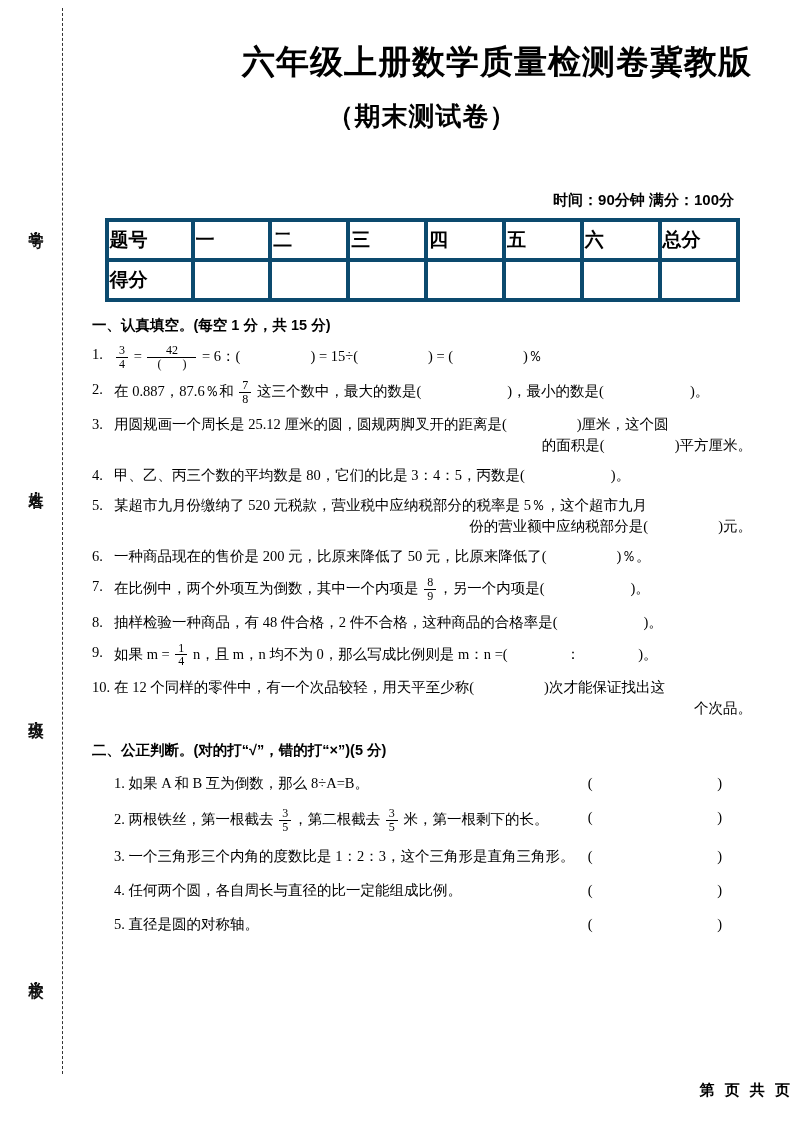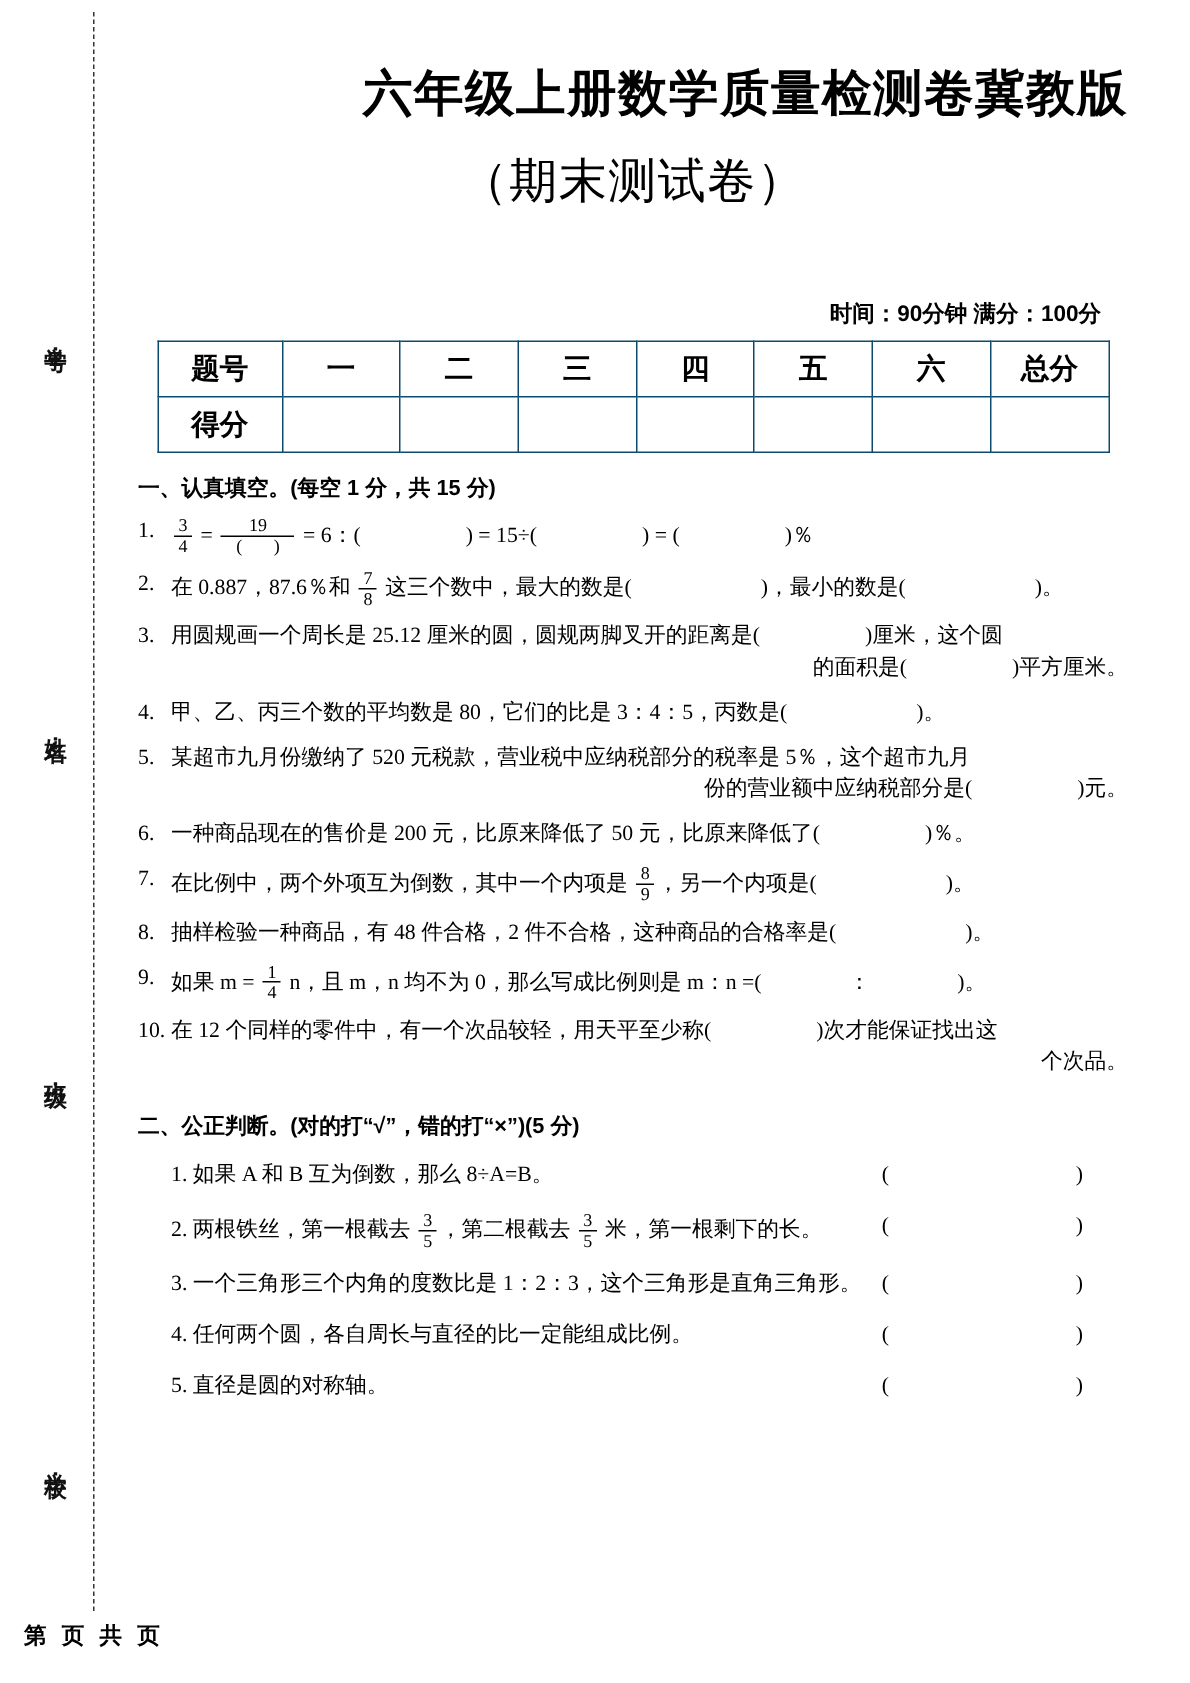--- a/index.html
+++ b/index.html
@@ -62,44 +62,44 @@
   h1.title {
     font-family: "Liberation Sans", sans-serif;
     font-weight: bold;
     font-size: 33px;
     text-align: right;
     margin: 40px 0 0 0;
     letter-spacing: 1px;
   }
   h2.subtitle {
     font-family: "Liberation Sans", sans-serif;
-    font-weight: normal;
-    font-size: 32px;
+    font-weight: bold;
+    font-size: 26px;
     text-align: center;
     margin: 14px 0 0 0;
     letter-spacing: 1px;
   }
   .timeline {
     text-align: right;
     font-family: "Liberation Sans", sans-serif;
     font-weight: bold;
     font-size: 15px;
     margin-top: 57px;
     padding-right: 18px;
   }
   table.score {
     border-collapse: collapse;
     margin: 8px auto 0 auto;
     width: 635px;
     table-layout: fixed;
   }
   table.score td {
-    border: 1px solid #0c4a6e;
+    border: 4px solid #0c4a6e;
     height: 34px;
-    text-align: center;
+    text-align: left;
     font-family: "Liberation Sans", sans-serif;
     font-weight: bold;
     font-size: 19px;
   }
   table.score td.first { width: 80px; }
 
   .section-head {
     font-family: Liberation Sans, sans-serif;
     font-weight: bold;
     font-size: 14.5px;
@@ -154,24 +154,24 @@
     position: relative;
   }
   .jd-row .paren {
     position: absolute;
     right: 8px;
     top: 0;
     letter-spacing: 22px;
   }
   .footer {
     position: absolute;
-    left: 16px;
+    left: 4px;
     right: 0;
     bottom: 22px;
-    text-align: left;
+    text-align: right;
     font-family: "Liberation Sans", sans-serif;
     font-weight: bold;
     font-size: 15px;
     letter-spacing: 3px;
   }
 </style>
 </head>
 <body>
 
 <div class="page">
@@ -216,21 +216,21 @@
       </tr>
     </tbody>
       </table>
 
     <div class="section-head">一、认真填空。(每空 1 分，共 15 分)</div>
 
     <div class="q">
       <span class="num">1.</span>
       <span class="cont">
         <span class="frac"><span class="n">3</span><span class="d">4</span></span> =
-        <span class="frac wide"><span class="n">19</span><span class="d">(&nbsp;&nbsp;&nbsp;&nbsp;&nbsp;&nbsp;&nbsp;)</span></span>
+        <span class="frac wide"><span class="n">42</span><span class="d">(&nbsp;&nbsp;&nbsp;&nbsp;&nbsp;&nbsp;&nbsp;)</span></span>
         = 6：(<span class="blank-m"></span>) = 15÷(<span class="blank-m"></span>) = (<span class="blank-m"></span>)％
       </span>
     </div>
 
     <div class="q">
       <span class="num">2.</span>
       <span class="cont">
         在 0.887，87.6％和 <span class="frac"><span class="n">7</span><span class="d">8</span></span> 这三个数中，最大的数是(<span class="blank-l"></span>)，最小的数是(<span class="blank-l"></span>)。
       </span>
     </div>

